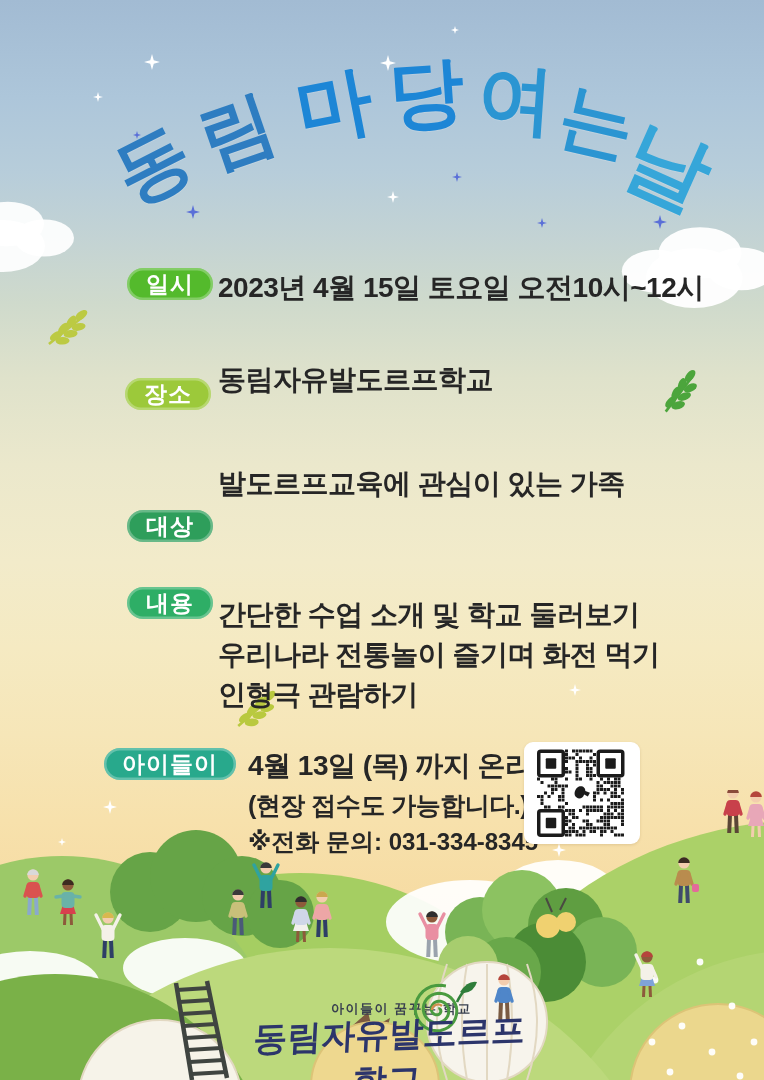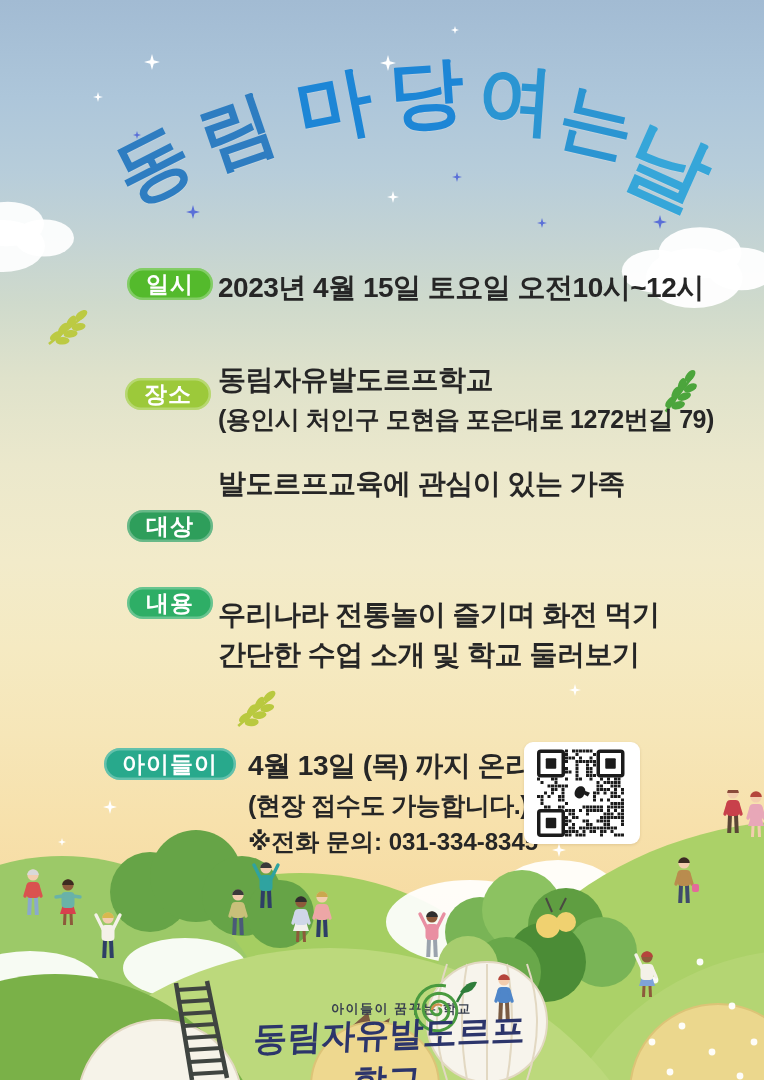--- a/index.html
+++ b/index.html
@@ -117,30 +117,30 @@
     </div>
 
   <div id="sections">
       <div class="badge abs" style="left: 127px; top: 268px; width: 86px; background: rgb(84, 186, 44);">일시</div>
       <div class="lines" style="left: 218px; top: 268px;">
         <div class="line main">2023년 4월 15일 토요일  오전10시~12시</div>
       </div>
       <div class="badge abs" style="left: 125px; top: 362px; width: 86px; background: rgb(156, 201, 58); margin-top: 16px;">장소</div>
       <div class="lines" style="left: 218px; top: 360px;">
         <div class="line main">동림자유발도르프학교</div>
-        <div class="line sub">(용인시 처인구 모현읍 포은대로 1272번길 79)</div>
       </div>
       <div class="badge abs" style="left: 127px; top: 510px; width: 86px; background: rgb(46, 158, 91);">대상</div>
       <div class="lines" style="left: 218px; top: 464px;">
         <div class="line main">발도르프교육에 관심이 있는 가족</div>
       </div>
       <div class="badge abs" style="left: 127px; top: 587px; width: 86px; background: rgb(46, 174, 102);">내용</div>
       <div class="lines" style="left: 218px; top: 595px;">
+        <div class="line main">간단한 수업 소개 및 학교 둘러보기</div>
         <div class="line main">우리나라 전통놀이 즐기며 화전 먹기</div>
-        <div class="line main">간단한 수업 소개 및 학교 둘러보기</div>
+        <div class="line main">인형극 관람하기</div>
       </div>
       <div class="badge abs" style="left: 104px; top: 748px; width: 132px; background: rgb(40, 169, 140);">아이들이</div>
       <div class="lines" style="left: 248px; top: 746px;">
         <div class="line main">4월 13일 (목) 까지 온라인 접수</div>
         <div class="line sub">(현장 접수도 가능합니다.)</div>
         <div class="line sub2">※전화 문의: 031-334-8345</div>
       </div>
     </div>
 
   <svg id="landscape" class="layer" style="top:790px" width="764" height="290" viewBox="0 0 764 290">

